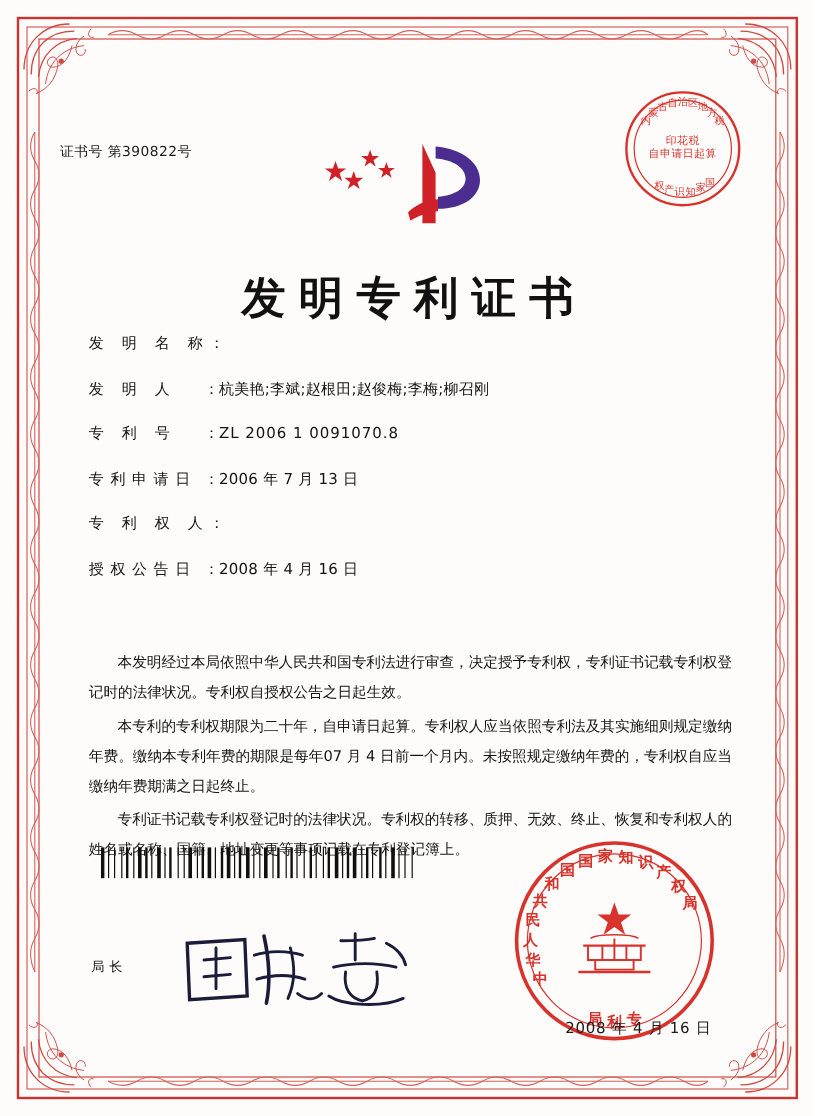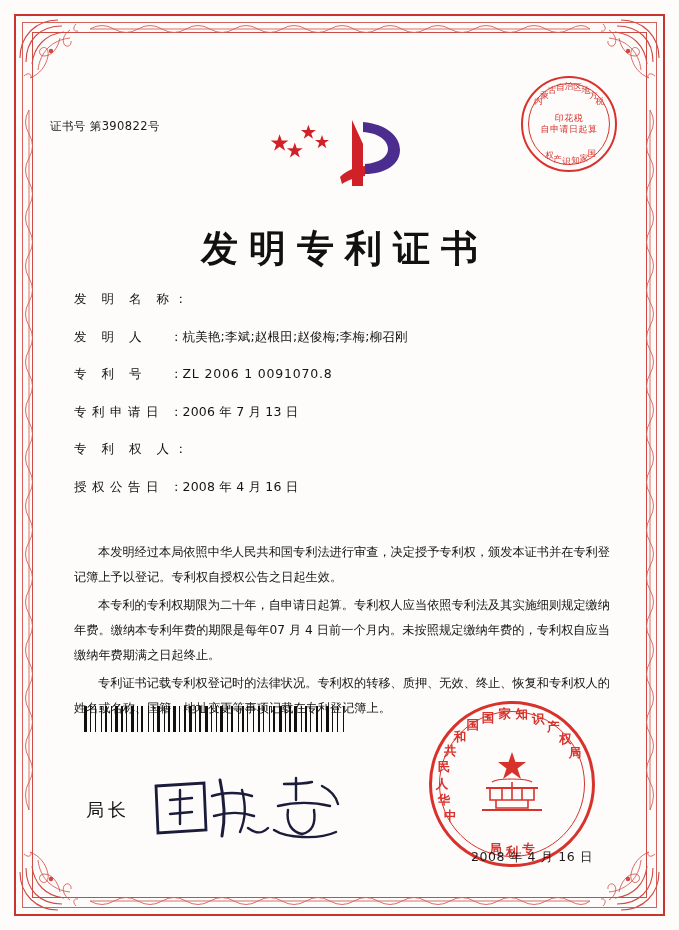--- a/index.html
+++ b/index.html
@@ -124,21 +124,21 @@
     text-align: center;
     font-family: "DejaVu Serif", "Liberation Serif", serif;
     font-weight: bold;
     font-size: 37px;
     letter-spacing: 11px;
     color: #111;
     text-indent: 11px;
   }
   .fields {
     position: absolute;
-    left: 28px; top: 245px;
+    left: 28px; top: 232px;
     width: 540px;
   }
   .field-row {
     display: flex;
     align-items: baseline;
     margin-bottom: 20.5px;
     font-size: 12.5px;
     color: #141414;
   }
   .field-label {
@@ -210,22 +210,22 @@
     position: absolute;
     left: 50%; top: 50%;
     font-size: 12.5px;
     font-weight: bold;
     transform-origin: 0 0;
     white-space: nowrap;
   }
   
   .director {
     position: absolute;
-    left: 40px; top: 752px;
-    font-size: 18px;
+    left: 30px; top: 752px;
+    font-size: 11px;
     letter-spacing: 4px;
     color: #141414;
   }
   .signature {
     position: absolute;
     left: 100px; top: 724px;
     width: 220px; height: 74px;
   }
   .issue-date {
     position: absolute;
@@ -418,21 +418,21 @@
         <span class="field-colon">：</span>
       </div>
       <div class="field-row">
         <span class="field-label">授权公告日</span>
         <span class="field-colon">：</span>
         <span class="field-value">2008 年 4 月 16 日</span>
       </div>
     </div>
 
     <div class="paragraphs">
-      <p>本发明经过本局依照中华人民共和国专利法进行审查，决定授予专利权，颁发本证书并在专利登记簿上予以登记。专利权自授权公告之日起生效。</p>
+      <p>本发明经过本局依照中华人民共和国专利法进行审查，决定授予专利权，专利证书记载专利权登记时的法律状况。专利权自授权公告之日起生效。</p>
       <p>本专利的专利权期限为二十年，自申请日起算。专利权人应当依照专利法及其实施细则规定缴纳年费。缴纳本专利年费的期限是每年07 月 4 日前一个月内。未按照规定缴纳年费的，专利权自应当缴纳年费期满之日起终止。</p>
       <p>专利证书记载专利权登记时的法律状况。专利权的转移、质押、无效、终止、恢复和专利权人的姓名或名称、国籍、地址变更等事项记载在专利登记簿上。</p>
     </div>
 
     <div class="barcode">
         <i style="width: 3px;"></i>
         <i style="width: 1px; background: transparent;"></i>
         <i style="width: 1px;"></i>
         <i style="width: 2px; background: transparent;"></i>
         <i style="width: 1px;"></i>

